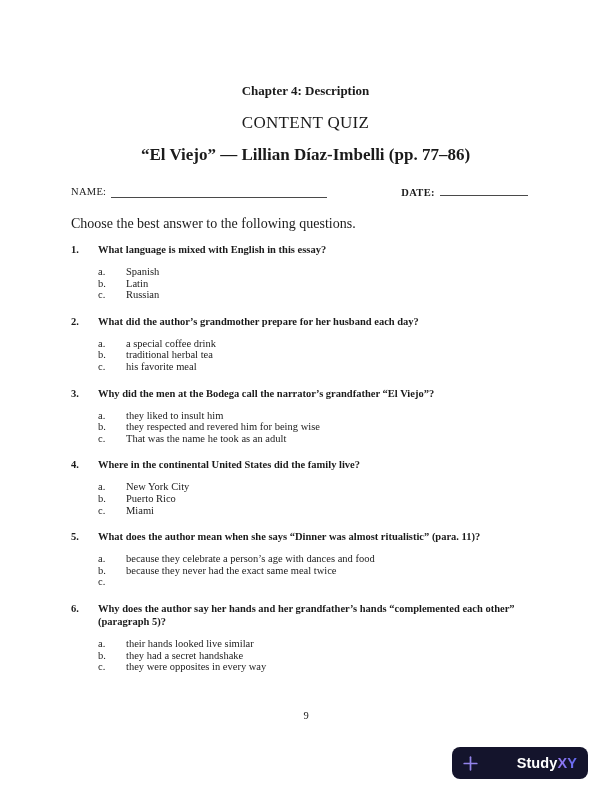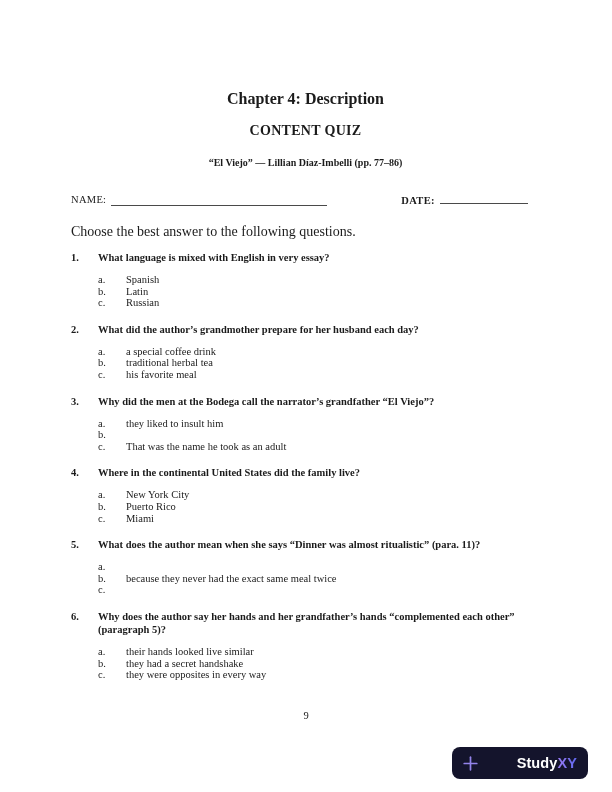--- a/index.html
+++ b/index.html
@@ -8,28 +8,28 @@
     background: #ffffff;
     font-family: "Liberation Serif", serif;
     color: #1b1b1b;
     position: relative;
     overflow: hidden;
   }
   .doc { padding: 76px 72px 0 71px; }
 
   .center { text-align: center; }
   .doc-title {
-    font-size: 16px; font-weight: bold; line-height: 14px; margin: 16px;
+    font-size: 13px; font-weight: bold; line-height: 14px; margin: 8px;
   }
   .quiz-heading {
-    font-size: 14px; font-weight: bold; line-height: 14px; margin: 18px 0 0 0;
+    font-size: 17px; font-weight: normal; line-height: 14px; margin: 18px 0 0 0;
     letter-spacing: 0.3px;
   }
   .essay-title {
-    font-size: 10px; font-weight: bold; line-height: 14px; margin: 18px 0 0 0;
+    font-size: 17px; font-weight: bold; line-height: 14px; margin: 18px 0 0 0;
   }
 
   .name-date-row {
     display: flex; align-items: center;
     margin-top: 23px; font-size: 10.5px; line-height: 12px;
     letter-spacing: 0.3px;
   }
   .blank-line {
     display: inline-block; height: 10px;
     border-bottom: 1px solid #4a4a4a;
@@ -87,21 +87,21 @@
       <span>DATE:</span>
       <span class="blank-line date-blank"></span>
     </span>
   </div>
 
   <div class="instructions">Choose the best answer to the following questions.</div>
 
   <div class="question">
     <div class="q-row">
       <span class="q-num">1.</span>
-      <span class="q-text">What language is mixed with English in very essay?</span>
+      <span class="q-text">What language is mixed with English in this essay?</span>
     </div>
     <div class="options">
       <div class="opt-row">
         <span class="o-letter">a.</span>
         <span>Spanish</span>
       </div>
       <div class="opt-row">
         <span class="o-letter">b.</span>
         <span>Latin</span>
       </div>
@@ -138,20 +138,21 @@
       <span class="q-num">3.</span>
       <span class="q-text">Why did the men at the Bodega call the narrator’s grandfather “El Viejo”?</span>
     </div>
     <div class="options">
       <div class="opt-row">
         <span class="o-letter">a.</span>
         <span>they liked to insult him</span>
       </div>
       <div class="opt-row">
         <span class="o-letter">b.</span>
+        <span>they respected and revered him for being wise</span>
       </div>
       <div class="opt-row">
         <span class="o-letter">c.</span>
         <span>That was the name he took as an adult</span>
       </div>
     </div>
   </div>
 
   <div class="question">
     <div class="q-row">
@@ -175,20 +176,21 @@
   </div>
 
   <div class="question">
     <div class="q-row">
       <span class="q-num">5.</span>
       <span class="q-text">What does the author mean when she says “Dinner was almost ritualistic” (para. 11)?</span>
     </div>
     <div class="options">
       <div class="opt-row">
         <span class="o-letter">a.</span>
+        <span>because they celebrate a person’s age with dances and food</span>
       </div>
       <div class="opt-row">
         <span class="o-letter">b.</span>
         <span>because they never had the exact same meal twice</span>
       </div>
       <div class="opt-row">
         <span class="o-letter">c.</span>
       </div>
     </div>
   </div>

